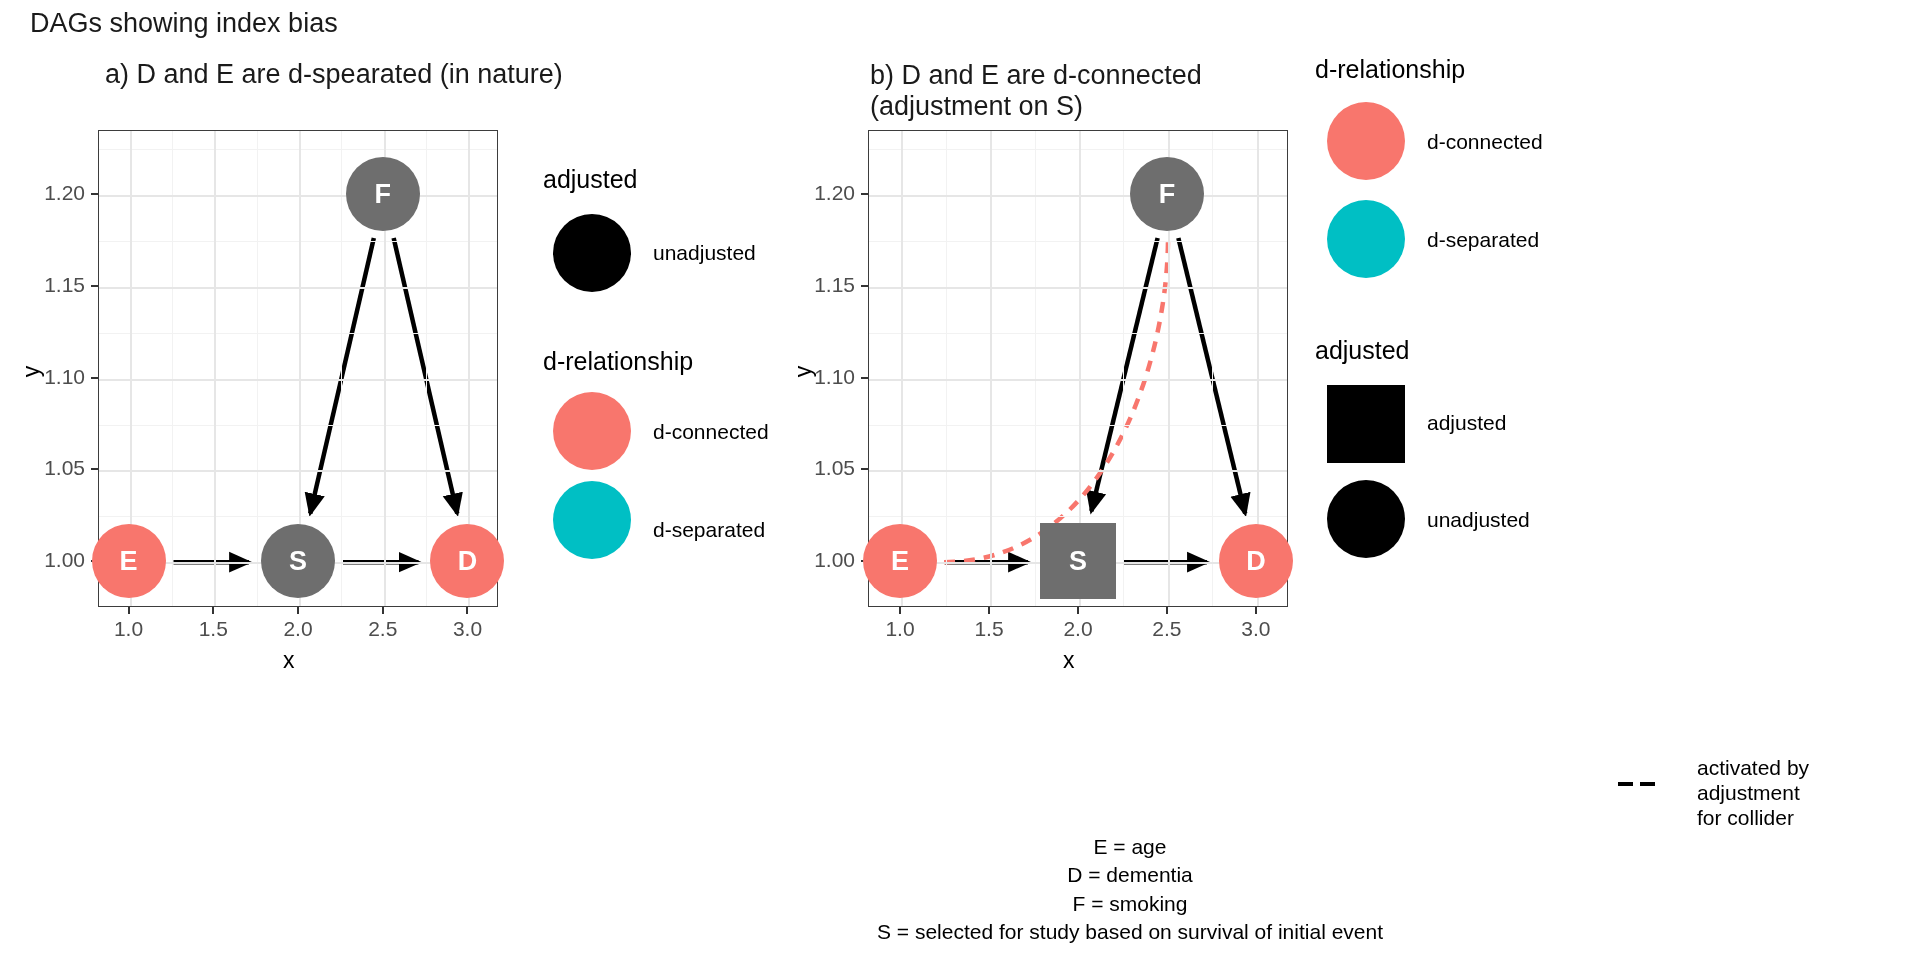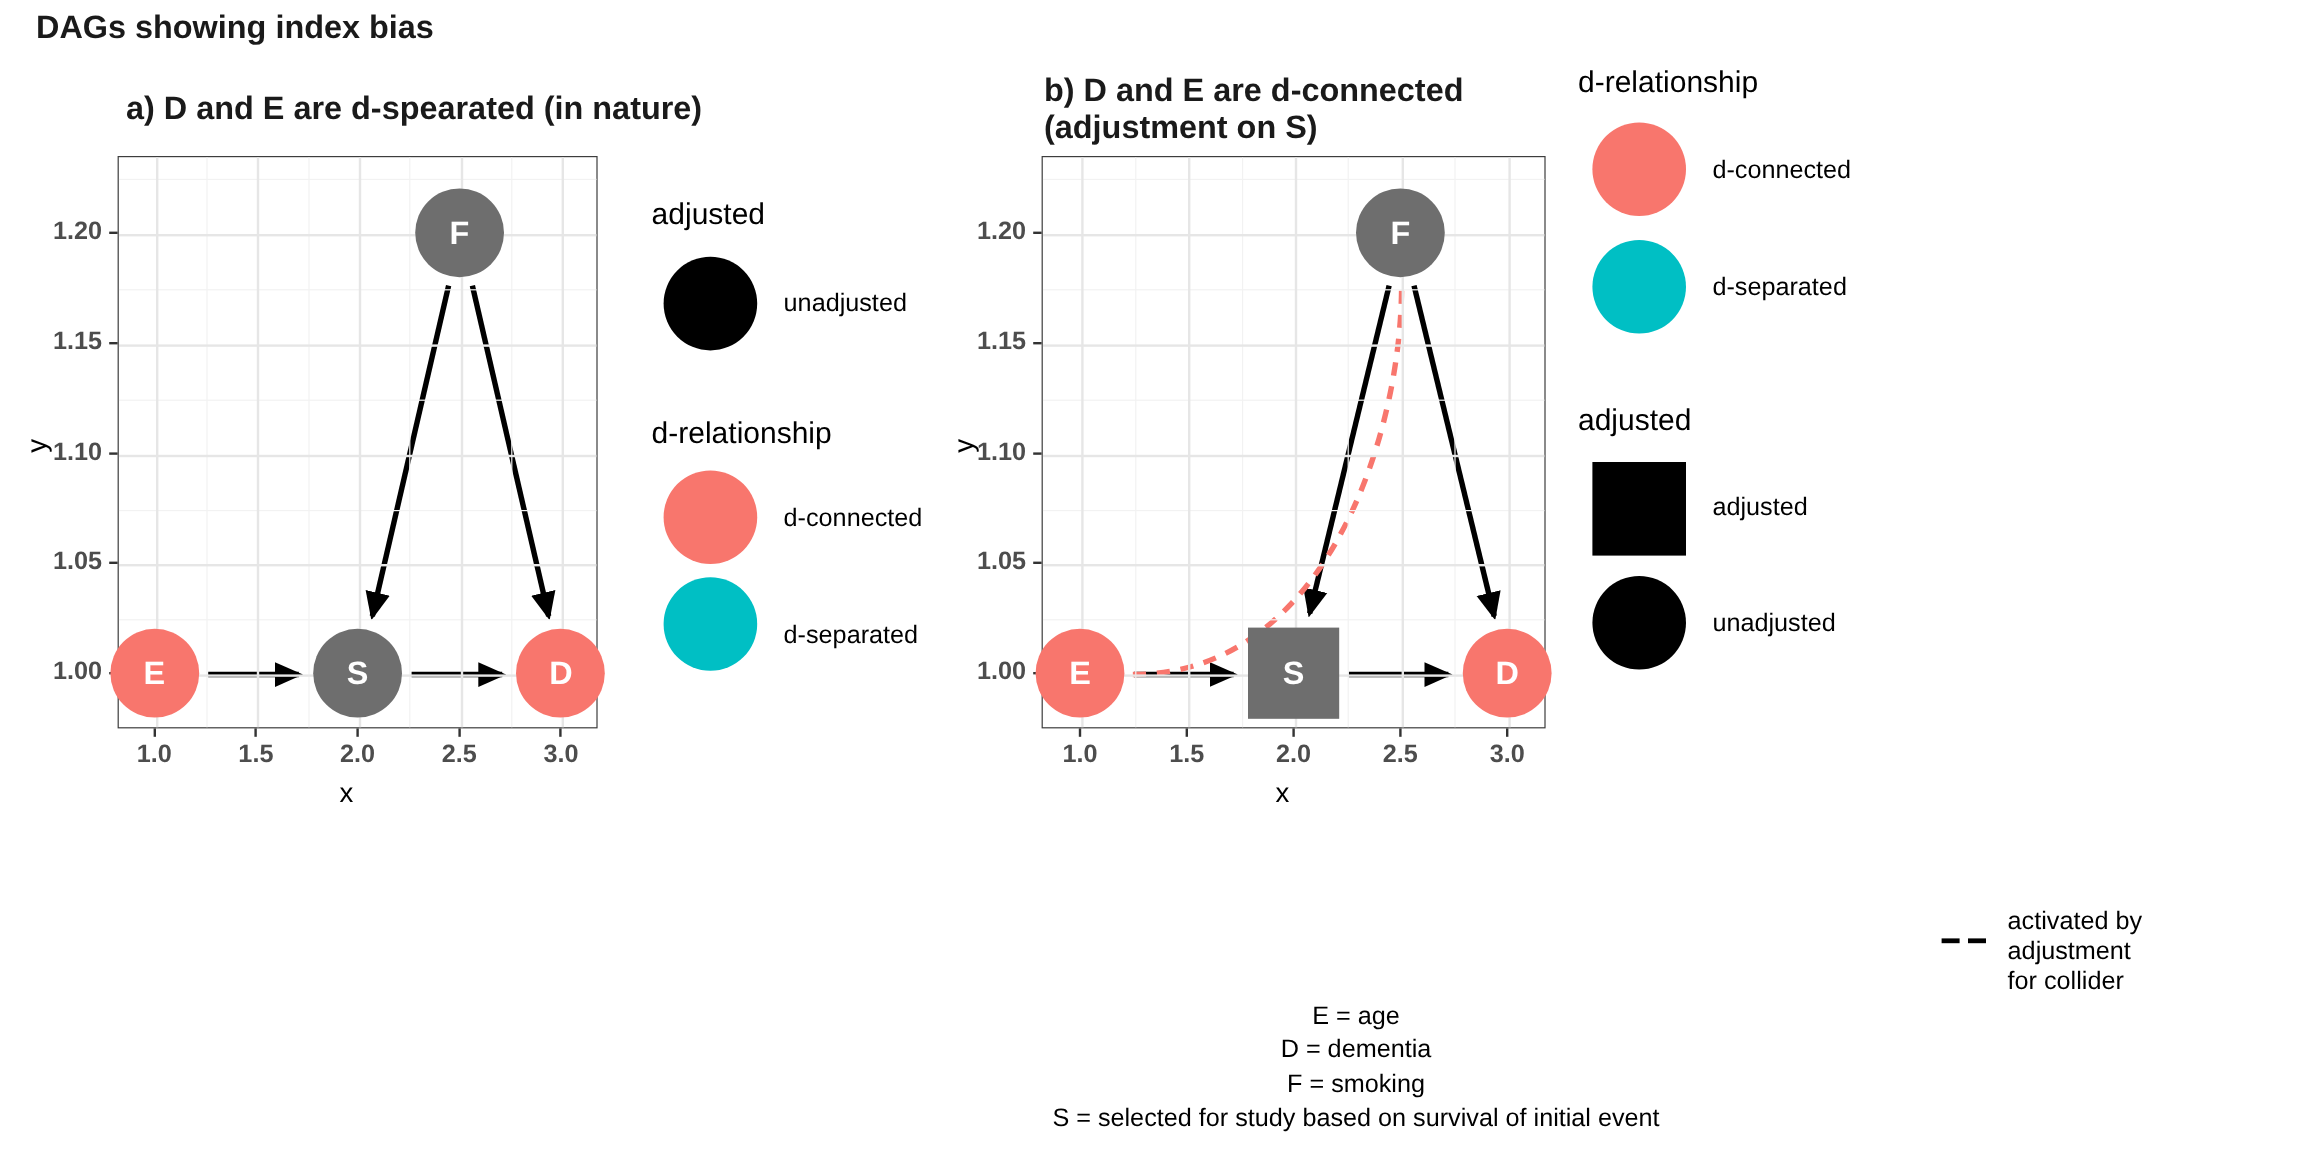--- a/index.html
+++ b/index.html
@@ -4,21 +4,21 @@
 <style>
   html,body{margin:0;padding:0;}
   body{
     width:1920px;height:960px;
     background:#ffffff;
     font-family:"Liberation Sans", sans-serif;
     color:#000000;
     overflow:hidden;
     position:relative;
   }
-  .abs{position:absolute;font-weight:bold;}
+  .abs{position:absolute;}
   #fig-title{
     left:30px;top:8px;
     font-size:27px;
     color:#1a1a1a;
     white-space:nowrap;
   }
   .panel-title{
     font-size:27px;
     color:#1a1a1a;
     line-height:1.16;
@@ -69,40 +69,40 @@
     color:#000000;
     white-space:nowrap;
   }
   .legend-key{position:absolute;}
   .legend-label{
     position:absolute;
     font-size:21px;
     color:#000000;
     white-space:nowrap;
   }
-  .legend-label.multi{white-space:pre-line;line-height:1.2;}
+  .legend-label.multi{white-space:pre-line;line-height:1.2;margin-left:24px;}
   .key-circle{border-radius:50%;}
   .key-square{border-radius:0;}
   .note-block{
     position:absolute;
     font-size:21px;
     color:#000000;
     text-align:center;
     line-height:1.35;
     white-space:pre-line;
   }
   .dash-key{position:absolute;display:flex;align-items:center;gap:7px;}
   .dash-seg{height:4px;width:15px;background:#000000;}
 </style>
 </head>
 <body>
 
 <div class="abs" id="fig-title">DAGs showing index bias</div>
 
-<div class="abs panel-title" style="left:105px;top:75px;">a) D and E are d-spearated (in nature)</div>
+<div class="abs panel-title" style="left:105px;top:59px;">a) D and E are d-spearated (in nature)</div>
 
 <div class="plot-frame" id="plot-a" style="left:98px;top:130px;width:400px;height:477px;">
 
   <svg class="overlay" id="svg-a" width="400" height="477" viewBox="0 0 400 477">
       <defs>
         <marker id="svg-a-ah-black" viewBox="0 0 10 10" refX="8.5" refY="5" markerWidth="5.2" markerHeight="5.2" orient="auto-start-reverse">
           <path d="M 0 0.6 L 10 5 L 0 9.4 z" fill="#000000"></path>
         </marker>
         <marker id="svg-a-ah-red" viewBox="0 0 10 10" refX="8.5" refY="5" markerWidth="5.2" markerHeight="5.2" orient="auto-start-reverse">
           <path d="M 0 0.6 L 10 5 L 0 9.4 z" fill="#f8766d"></path>

